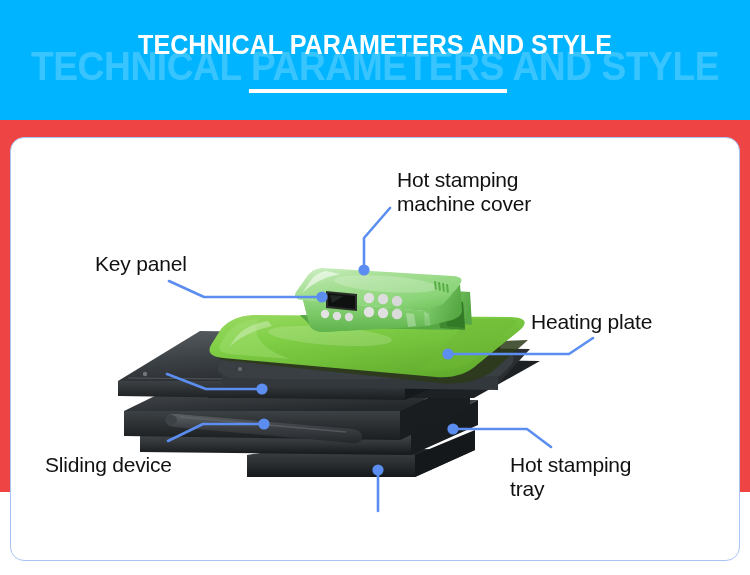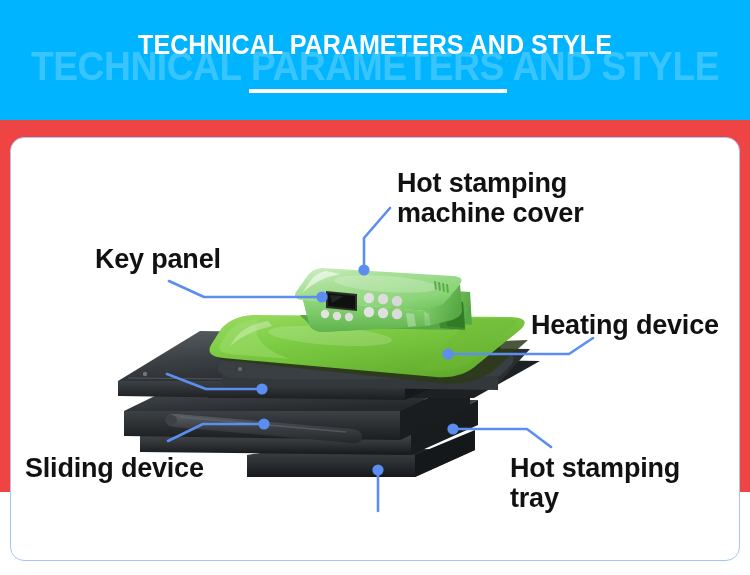--- a/index.html
+++ b/index.html
@@ -65,31 +65,31 @@
   .stage svg { position:absolute; left:0; top:0; }
 
   
   .machine { position: absolute; left: 0; top: 0; width: 750px; height: 575px; }
   .machine svg { position: absolute; left: 0; top: 0; }
 
   
   .label {
     position: absolute;
     color: #111111;
-    font-size: 27px;
-    font-weight: bold;
+    font-size: 21px;
+    font-weight: normal;
     line-height: 1.12;
     white-space: pre-line;
     letter-spacing: -0.2px;
   }
   .lbl-cover        { left: 397px; top: 168px; }
-  .lbl-keypanel     { left:  95px; top: 244px; text-align: center; }
+  .lbl-keypanel     { left:  95px; top: 252px; text-align: center; }
   .lbl-heating      { left: 531px; top: 310px; }
   .lbl-silicone     { left:  46px; top: 340px; }
-  .lbl-sliding      { left:  25px; top: 453px; }
+  .lbl-sliding      { left:  45px; top: 453px; }
   .lbl-tray         { left: 510px; top: 453px; }
   .lbl-chassis      { left: 320px; top: 515px; }
 </style>
 </head>
 <body>
 
 <div id="page">
 
   <div class="header">
     <div class="ghost-title">TECHNICAL PARAMETERS AND STYLE</div>
@@ -299,18 +299,18 @@
         <circle cx="264" cy="424" r="5.6"></circle>
         <circle cx="453" cy="429" r="5.6"></circle>
         <circle cx="378" cy="470" r="5.6"></circle>
       </g>
     </svg>
   </div>
 
   <div class="label lbl-cover">Hot stamping
 machine cover</div>
   <div class="label lbl-keypanel">Key panel</div>
-  <div class="label lbl-heating">Heating device</div>
+  <div class="label lbl-heating">Heating plate</div>
   <div class="label lbl-sliding">Sliding device</div>
   <div class="label lbl-tray">Hot stamping
 tray</div>
 
 </div>
 
 </body></html>

